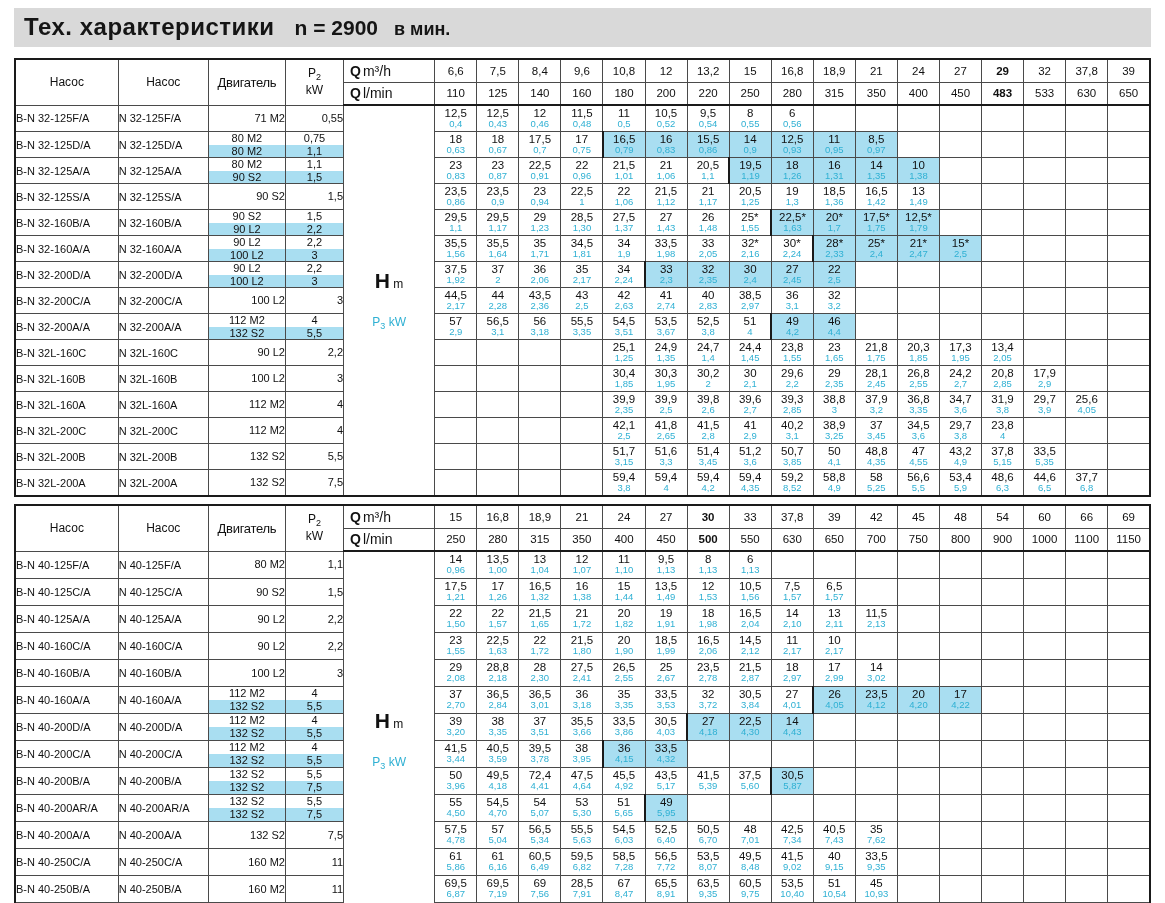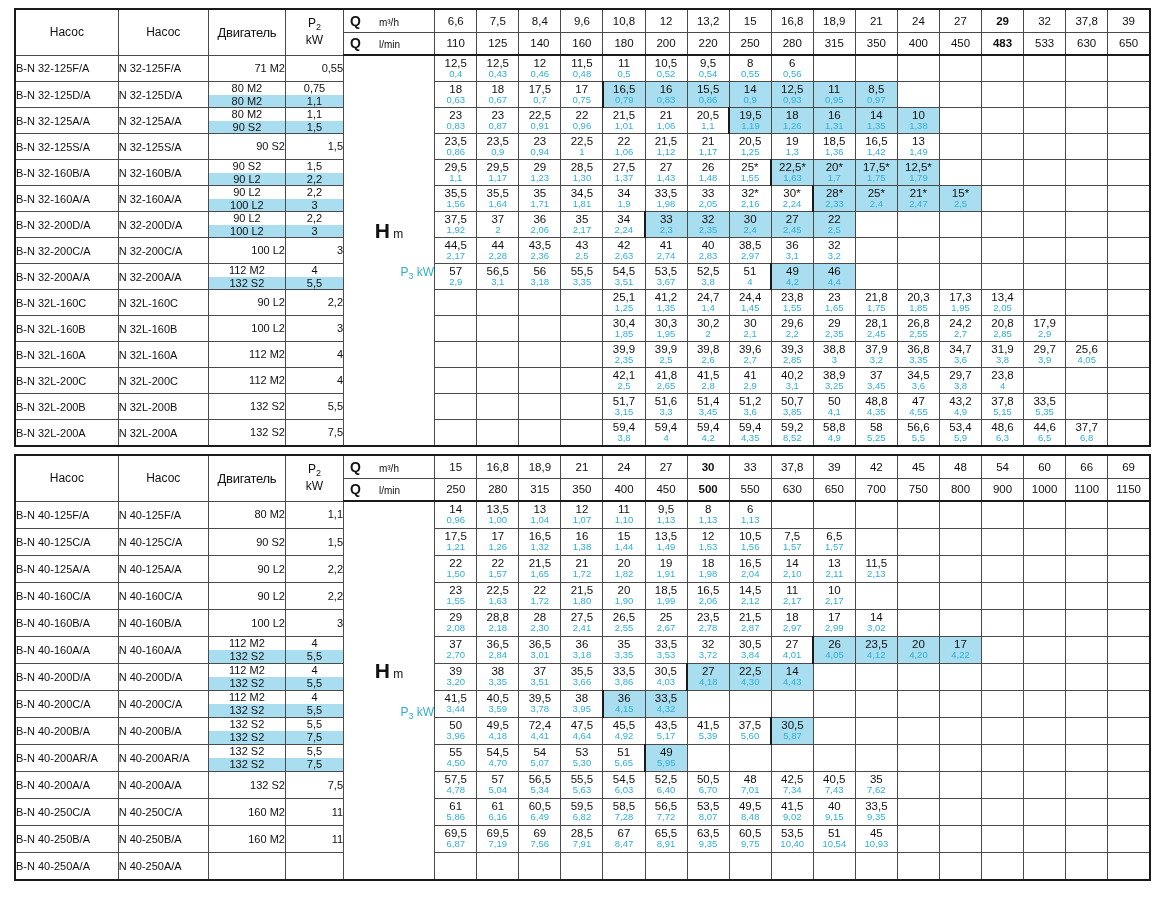--- a/index.html
+++ b/index.html
@@ -28,52 +28,57 @@
     padding:0;text-align:center;vertical-align:middle;
     overflow:hidden;
   }
   thead tr{height:23px;}
   thead th{font-weight:normal;font-size:12px;background:#fff;}
   tr.hdr-bot th{border-bottom:2px solid #1a1a1a;}
   th.c-motor{font-size:13px;letter-spacing:-0.3px;}
   th.c-p2{font-size:12px;line-height:13px;}
   th.q-cell{text-align:left;padding-left:6px;}
   .q{font-weight:bold;font-size:14px;}
-  .q-unit{font-size:10px;margin-left:18px;}
+  .q-unit{font-size:14px;margin-left:2px;}
   th.num{font-size:11.5px;}
   th.num.b{font-weight:bold;}
 
   tbody td{height:inherit;}
   #t1 tbody tr{height:25px;}
   #t2 tbody tr{height:26px;}
   td.nm,td.nm2{text-align:left;font-size:11px;white-space:nowrap;}
   td.stack{padding:0;vertical-align:middle;}
   .ml{font-size:11px;display:block;}
   #t1 .ml{height:12.5px;line-height:12.5px;}
   #t2 .ml{height:13px;line-height:13px;}
   .ml.one{height:auto;line-height:normal;text-align:right;}
   .ml.hl{background:var(--hl,#a9def1);}
 
   td.hcell{border-top:none;border-bottom:none;vertical-align:middle;background:#fff;}
   .hm{font-size:12px;color:#111;}
   .hbig{font-size:21px;font-weight:bold;}
   .hunit{font-size:12px;}
-  .p3l{margin-top:22px;font-size:12px;color:var(--accent,#2fb0d3);text-align:right;}
+  .p3l{margin-top:22px;font-size:12px;color:var(--accent,#2fb0d3);}
 
   td.dc{vertical-align:top;}
   td.dc.hl{background:var(--hl,#a9def1);}
   td.dc.hls{border-left:2px solid #1a1a1a;}
   .hv{font-size:11.5px;line-height:12px;margin-top:1px;color:#111;white-space:nowrap;}
   .pv{font-size:9.5px;line-height:10px;color:var(--accent,#2fb0d3);white-space:nowrap;}
   sub{font-size:9px;}
 </style>
 </head>
 <body>
 
 <div class="page">
+  <div class="title-bar">
+    <span class="title-main">Тех. характеристики</span>
+    <span class="title-speed">n = 2900</span>
+    <span class="title-unit">в мин.</span>
+  </div>
 
   <table class="tbl" id="t1">
     <colgroup class="cg">
         <col style="width: 103px;">
         <col style="width: 90px;">
         <col style="width: 77px;">
         <col style="width: 58px;">
         <col style="width: 91px;">
         <col style="width: 42px;">
         <col style="width: 42px;">
@@ -707,21 +712,21 @@
           </td>
           <td class="dc"></td>
           <td class="dc"></td>
           <td class="dc"></td>
           <td class="dc"></td>
           <td class="dc">
             <div class="hv">25,1</div>
             <div class="pv">1,25</div>
           </td>
           <td class="dc">
-            <div class="hv">41,2</div>
+            <div class="hv">24,9</div>
             <div class="pv">1,35</div>
           </td>
           <td class="dc">
             <div class="hv">24,7</div>
             <div class="pv">1,4</div>
           </td>
           <td class="dc">
             <div class="hv">24,4</div>
             <div class="pv">1,45</div>
           </td>

